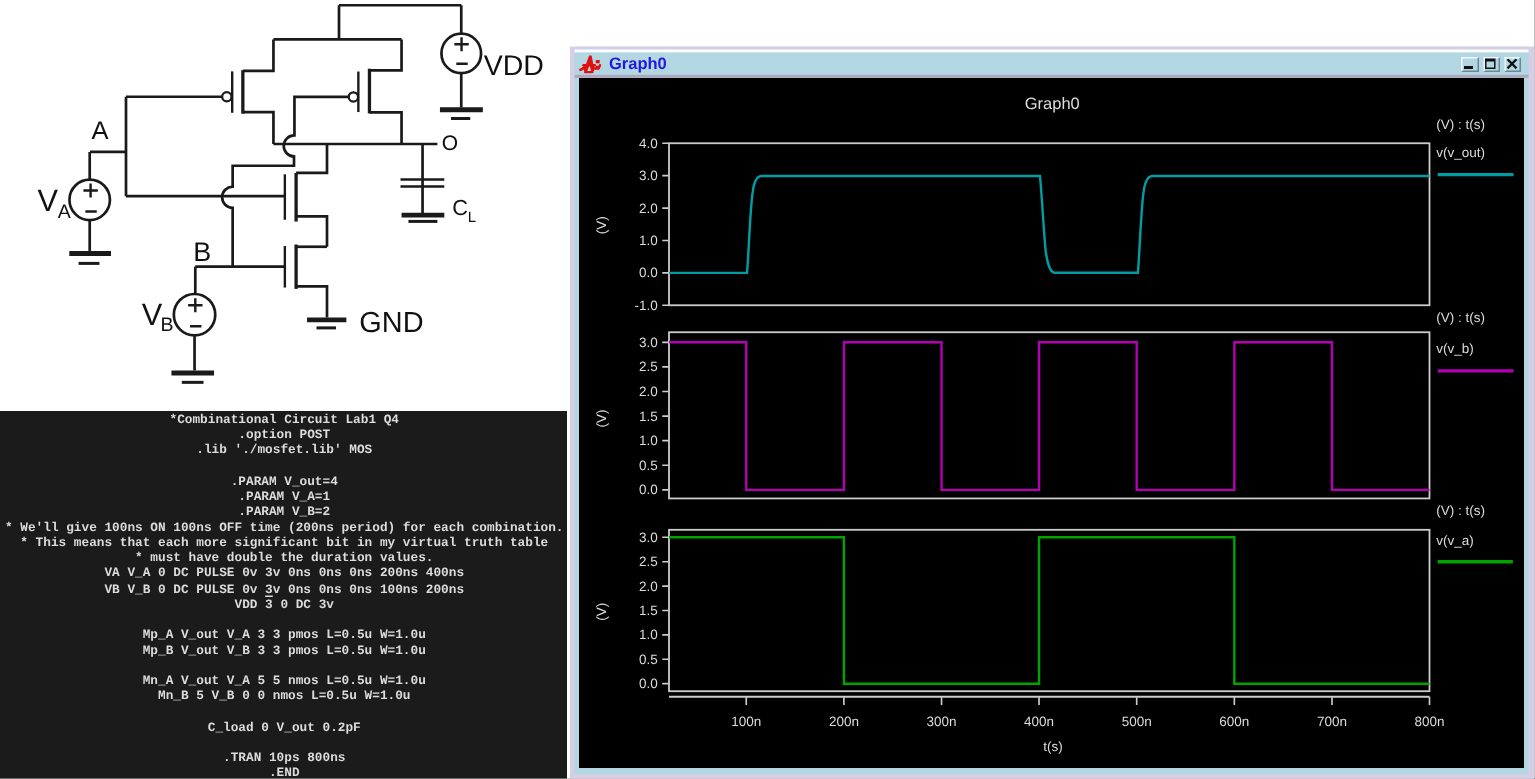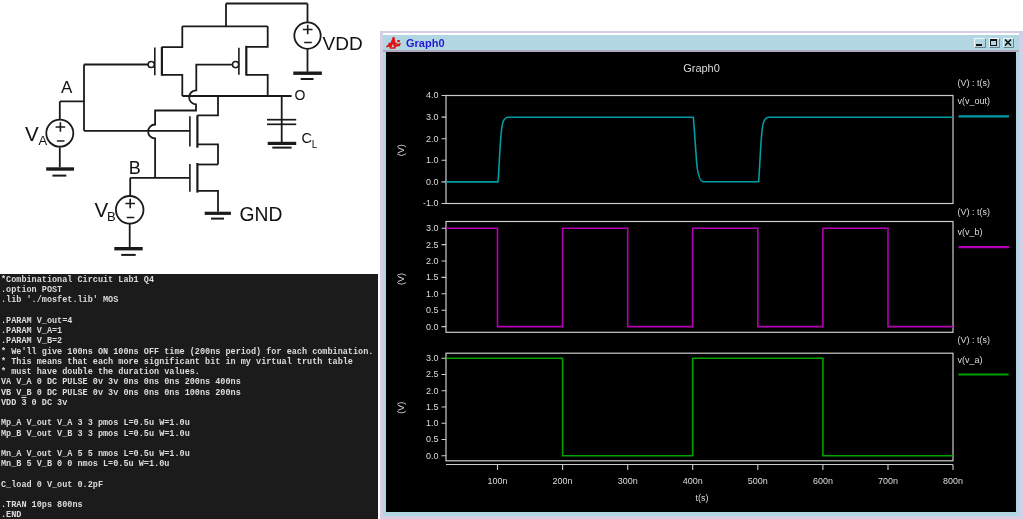--- a/index.html
+++ b/index.html
@@ -1,20 +1,20 @@
 <!DOCTYPE html>
 <html><head>
 <meta charset="utf-8">
 <style>
 html,body{margin:0;padding:0;background:#fff;}
 body{width:1023px;height:519px;position:relative;overflow:hidden;font-family:"Liberation Sans",sans-serif;}
 #circuit{position:absolute;left:0;top:0;}
 #console{position:absolute;left:0;top:274px;width:378px;height:245px;background:#1b1b1b;color:#dcdcdc;
   font-family:"Liberation Mono",monospace;font-size:8.5px;font-weight:bold;line-height:10.24px;white-space:pre;overflow:hidden;
-  padding:1px 0 0 1px;box-sizing:border-box;}
+  padding:1px 0 0 1px;box-sizing:border-box;text-align:center;}
 #win{position:absolute;left:379.5px;top:31px;width:643.5px;height:488px;background:#d6cee5;}
 #frame{position:absolute;left:3.5px;top:2px;width:635.8px;height:482.8px;background:#b2d7e3;}
 #titlebar{position:absolute;left:0;top:0;width:100%;height:19px;background:linear-gradient(#ffffff 0px,#ffffff 1.6px,#b2d7e3 2.2px,#b2d7e3 16.6px,#aaa4b8 17px,#b5afc2 19px);}
 #titletext{position:absolute;left:23px;top:4px;font-size:11px;font-weight:bold;color:#2418d8;}
 #content{position:absolute;left:2.7px;top:19px;width:630.8px;height:459.7px;background:#000;}
 .btn{position:absolute;top:4.5px;width:11.5px;height:10.5px;background:#b2d7e3;
   border-top:1.5px solid #f0f8fb;border-left:1.5px solid #f0f8fb;border-right:1px solid #6d8894;border-bottom:1px solid #6d8894;box-sizing:border-box;}
 </style>
 </head>
 <body>

